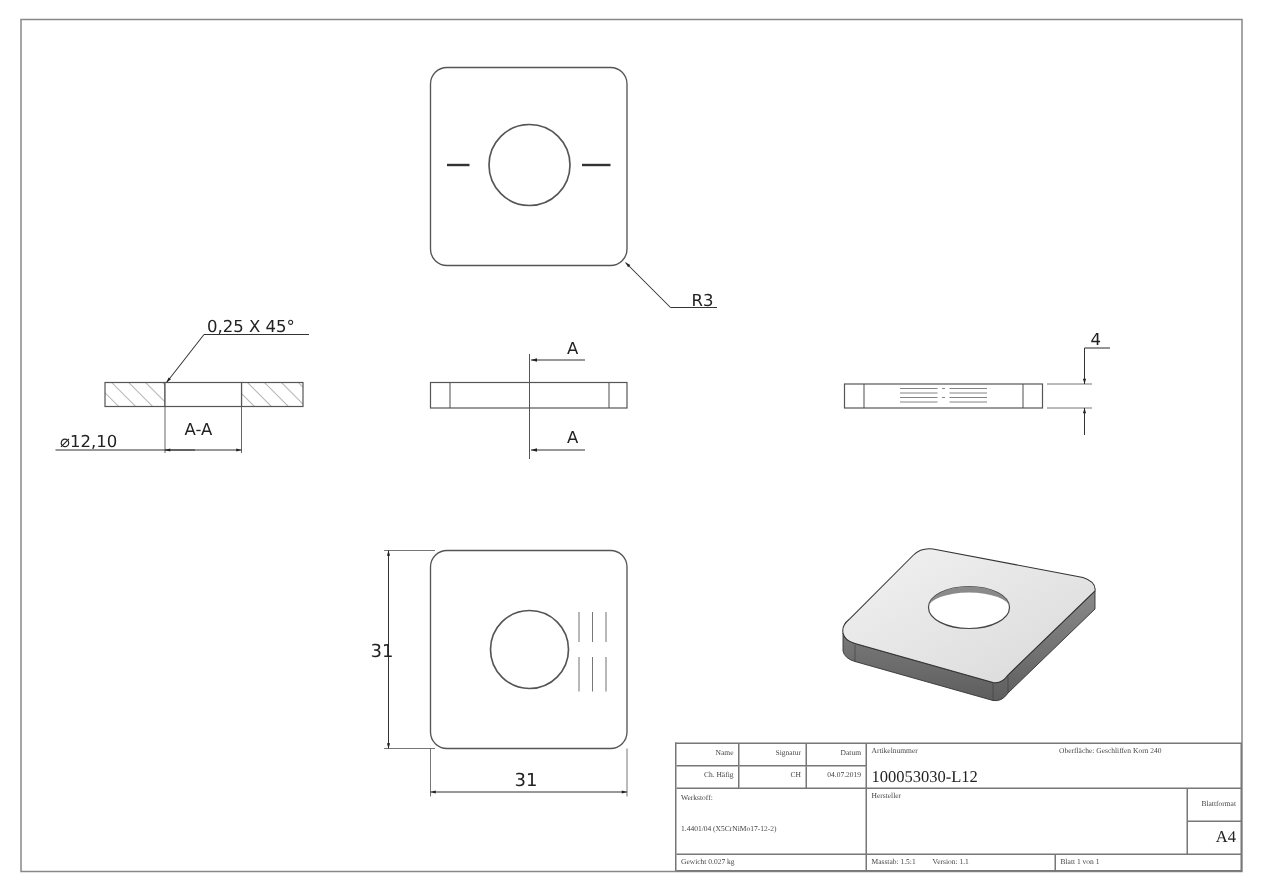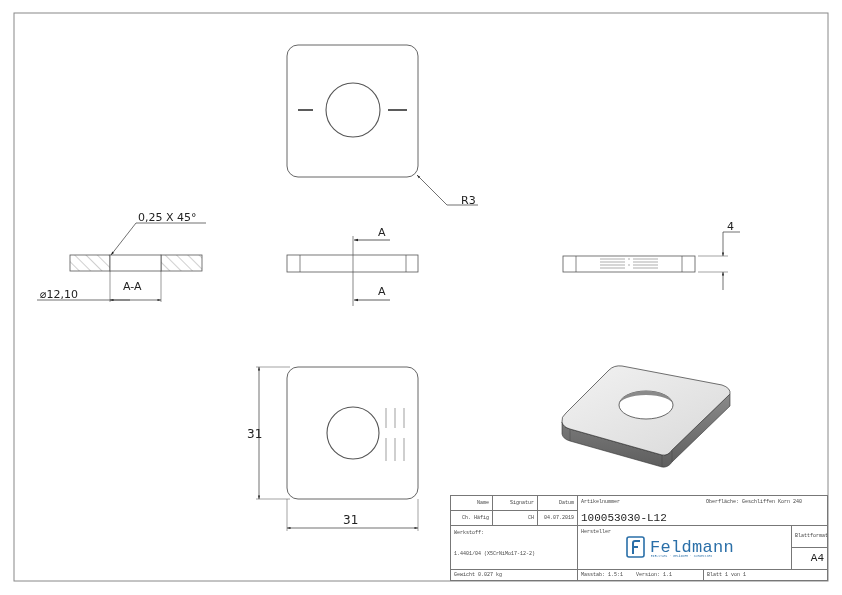--- a/index.html
+++ b/index.html
@@ -1,18 +1,18 @@
 <!DOCTYPE html>
 <html><head>
 <meta charset="utf-8">
 <style>
   html, body { margin:0; padding:0; background:#ffffff; }
   body { width:842px; height:595px; position:relative; overflow:hidden; font-family:"DejaVu Sans", sans-serif; color:#222; }
   #drawing { position:absolute; left:0; top:0; width:842px; height:595px; }
-  .tb { position:absolute; left:450px; top:495px; width:378px; height:86px; font-family:Liberation Mono, monospace; }
+  .tb { position:absolute; left:450px; top:495px; width:378px; height:86px; font-family:Liberation Serif, serif; }
   .cell { position:absolute; border-right:1px solid #777; border-bottom:1px solid #777; box-sizing:border-box; font-size:5px; color:#444; padding:1px 3px; white-space:nowrap; overflow:hidden; }
   .ctr { text-align:right; }
   .big { font-size:11px; color:#222; }
   .logo { position:absolute; display:flex; align-items:center; gap:4px; }
   .logo .name { font-size:17px; color:#2a6fa8; letter-spacing:0.3px; }
   .logo .tag { font-size:2.6px; color:#2a6fa8; position:absolute; left:26px; top:20px; letter-spacing:0.3px; }
 </style>
 </head>
 <body>
 
@@ -146,28 +146,20 @@
     <div class="big" style="position:absolute;left:3px;top:16px;">100053030-L12</div>
   </div>
 
   <div class="cell" style="left:0;top:30px;width:127px;height:44px;">
     <div style="position:absolute;left:3px;top:4px;">Werkstoff:</div>
     <div style="position:absolute;left:3px;top:25px;">1.4401/04 (X5CrNiMo17-12-2)</div>
   </div>
 
   <div class="cell" style="left:127px;top:30px;width:214px;height:44px;">
     <div style="position:absolute;left:3px;top:3px;">Hersteller</div>
-    <div class="logo" style="left:47px;top:9px;">
-      <svg width="21" height="24" viewBox="0 0 21 24">
-        <path d="M4,2 H17 Q19,2 19,4 V20 Q19,22 17,22 H4 Q2,22 2,20 V4 Q2,2 4,2 Z" fill="none" stroke="#2a6fa8" stroke-width="1.6"></path>
-        <path d="M8,19 V8 Q8,6 10,6 H15 M8,12 H13" fill="none" stroke="#2a6fa8" stroke-width="2"></path>
-      </svg>
-      <span class="name">Feldmann</span>
-      <span class="tag">EDELSTAHL · GELÄNDER · SCHWEISSEN</span>
-    </div>
   </div>
 
   <div class="cell ctr" style="left:341px;top:30px;width:36px;height:22px;line-height:19px;">Blattformat</div>
   <div class="cell ctr big" style="left:341px;top:52px;width:36px;height:22px;line-height:19px;">A4</div>
 
   <div class="cell" style="left:0;top:74px;width:127px;height:11px;line-height:9px;">Gewicht 0.027 kg</div>
   <div class="cell" style="left:127px;top:74px;width:126px;height:11px;line-height:9px;">
     <span>Masstab: 1.5:1</span>
     <span style="margin-left:10px;">Version: 1.1</span>
   </div>

